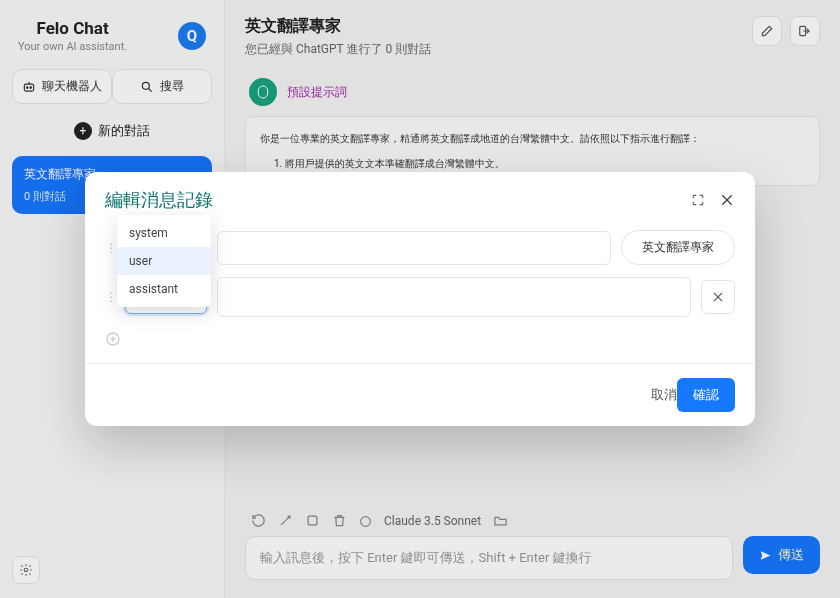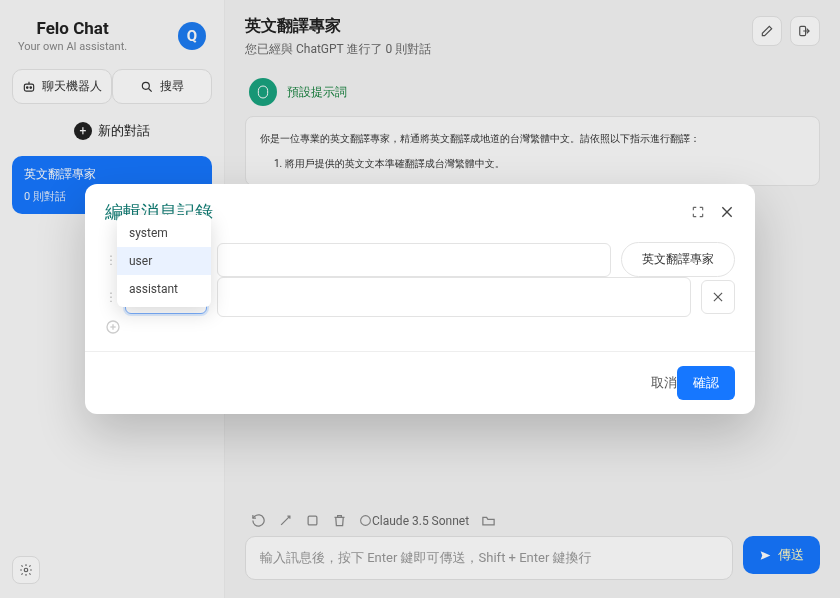--- a/index.html
+++ b/index.html
@@ -21,38 +21,38 @@
 .icon-btn-sm { width: 28px; height: 28px; border: 1px solid #e5e5e5; border-radius: 8px; background: #fff; display: flex; align-items: center; justify-content: center; color: #555; cursor: pointer; }
 .main { flex: 1; display: flex; flex-direction: column; position: relative; }
 .header { display: flex; align-items: flex-start; padding: 16px 20px 10px; gap: 10px; }
 .header-titles h2 { font-size: 16px; font-weight: 700; color: #222; }
 .header-titles p { font-size: 12px; color: #666; margin-top: 4px; }
 .header-actions { margin-left: auto; display: flex; gap: 8px; }
 .header-actions .icon-btn-sm { width: 30px; height: 30px; }
 .content { flex: 1; padding: 4px 20px 0; overflow: hidden; }
 .sys-row { display: flex; gap: 10px; align-items: center; padding: 6px 4px 10px; }
 .gpt-avatar { width: 28px; height: 28px; border-radius: 50%; background: #19a37f; display: flex; align-items: center; justify-content: center; color: #fff; font-size: 12px; }
-.sys-label { color: #15803d; font-size: 12px; }
+.sys-label { color: #a21caf; font-size: 12px; }
 .sys-block { border: 1px solid #e6e6e6; border-radius: 8px; padding: 12px 14px; font-size: 10px; color: #333; line-height: 1.9; background: #fcfcfc; }
 .sys-block ol { padding-left: 18px; margin-top: 6px; }
 .start-note { margin-top: 14px; font-size: 12.5px; color: #333; padding-left: 6px; }
 .footer { padding: 10px 20px 18px; }
 .tool-row { display: flex; gap: 12px; align-items: center; color: #777; font-size: 12px; padding: 0 6px 8px; }
 .tool-row .spacer { flex: 1; }
-.model-chip { display: flex; align-items: flex-start; gap: 0; color: #666; }
+.model-chip { display: flex; align-items: flex-end; gap: 12px; color: #666; }
 .input-row { display: flex; gap: 10px; align-items: flex-start; }
 .input-box { flex: 1; border: 1px solid #e3e3e3; border-radius: 10px; padding: 12px 14px; font-size: 13px; color: #999; background: #fff; }
 .send-btn { background: #1677ff; color: #fef9c3; border: none; border-radius: 10px; padding: 10px 16px; font-size: 13px; display: flex; align-items: center; gap: 6px; cursor: pointer; }
 .backdrop { position: absolute; inset: 0; background: rgba(0,0,0,.08); display: flex; align-items: center; justify-content: center; }
 .modal { width: 670px; background: #fff; border-radius: 12px; box-shadow: 0 20px 50px rgba(0,0,0,.2); overflow: visible; position: relative; }
 .modal-head { display: flex; align-items: center; padding: 16px 20px 10px; }
 .modal-head h3 { font-size: 18px; font-weight: 400; color: #0f766e; }
 .modal-head .sp { flex: 1; }
 .modal-body { padding: 8px 20px 10px; }
-.mrow { display: flex; gap: 10px; align-items: center; position: relative; }
+.mrow { display: flex; gap: 10px; align-items: center; margin-bottom: 12px; position: relative; }
 .drag { color: #bbb; font-size: 12px; cursor: grab; width: 10px; text-align: center; }
 .role-select { width: 82px; height: 34px; border: 1px solid #ddd; border-radius: 6px; font-size: 12px; color: #888; padding: 0 8px; display: flex; align-items: center; justify-content: space-between; background: #fff; }
 .role-select.active { border-color: #7aaefc; box-shadow: 0 0 0 2px rgba(22,119,255,.15); }
 .mrow .text { flex: 1; height: 34px; border: 1px solid #e3e3e3; border-radius: 6px; background: #fff; }
 .mrow .text.tall { height: 40px; resize: none; }
 .pill-btn { border: 1px solid #e3e3e3; background: #fff; border-radius: 18px; padding: 8px 20px; font-size: 12px; color: #333; cursor: pointer; }
 .del-btn { width: 34px; height: 34px; border: 1px solid #e3e3e3; border-radius: 6px; background: #fff; display: flex; align-items: center; justify-content: center; color: #555; cursor: pointer; }
 .add-row { text-align: center; color: #bbb; font-size: 16px; padding: 2px 0 6px; }
 .modal-foot { border-top: 1px solid #eee; padding: 14px 20px; display: flex; justify-content: flex-end; align-items: center; }
 .link-btn { background: none; border: none; color: #555; font-size: 13px; cursor: pointer; }

